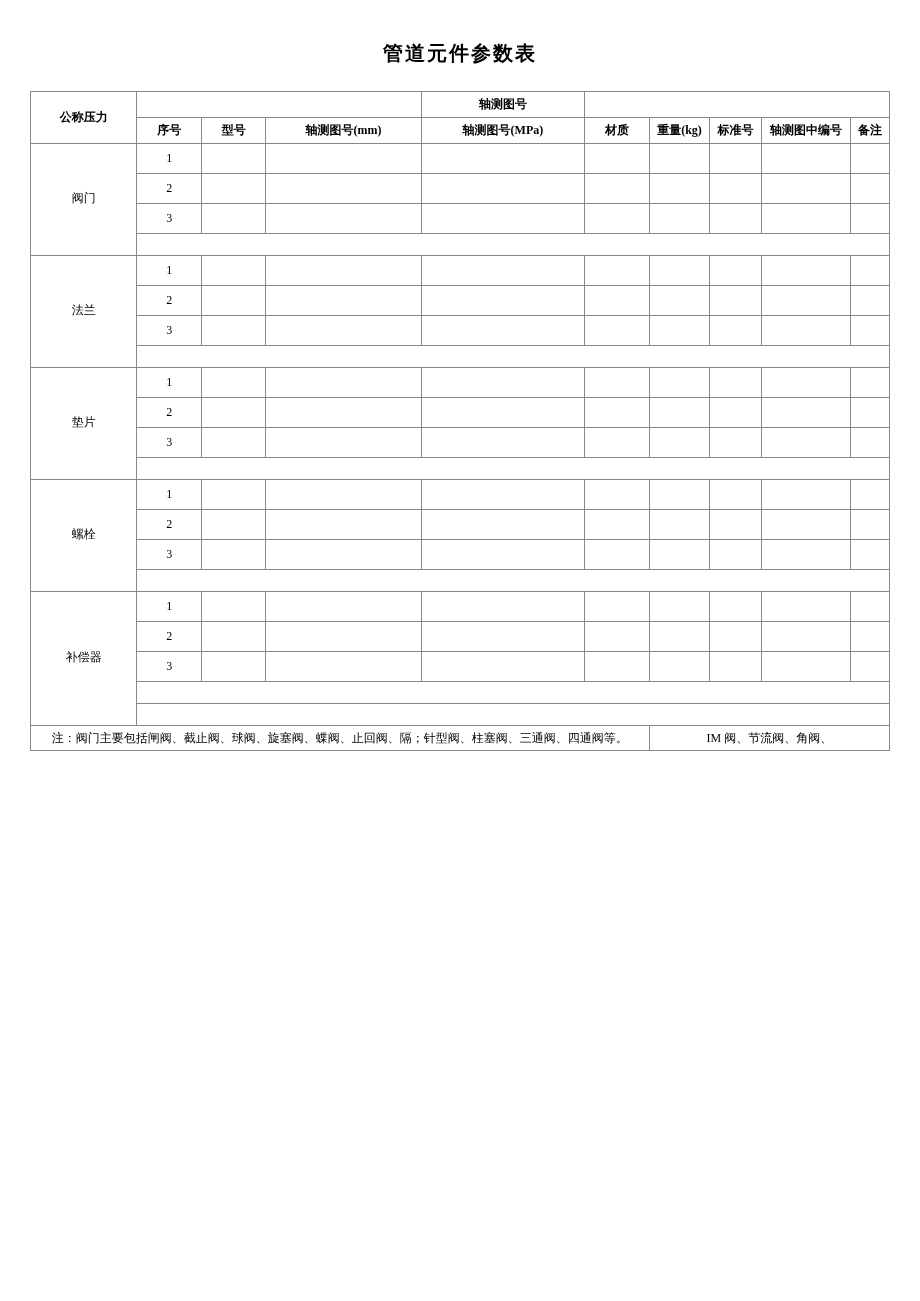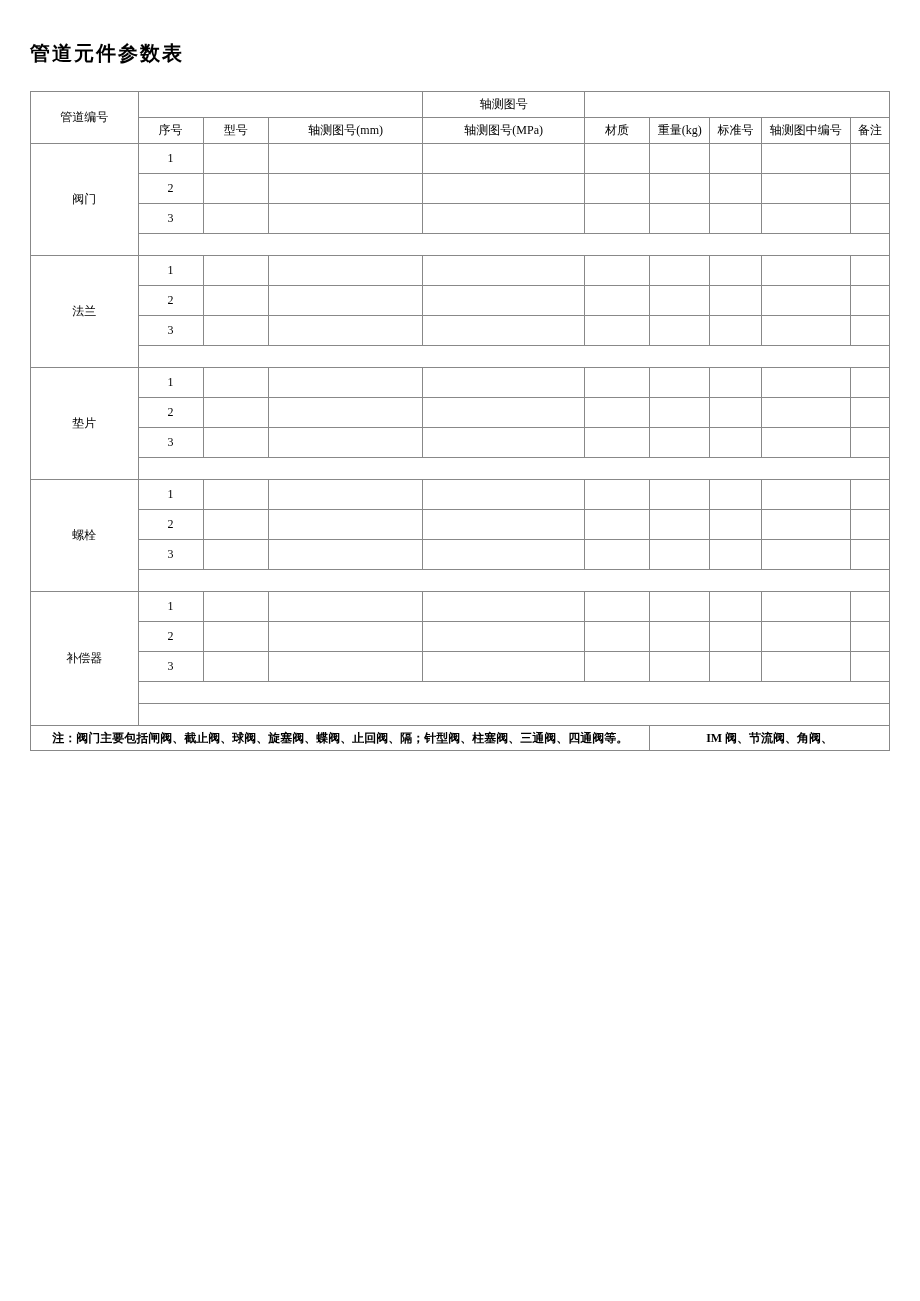--- a/index.html
+++ b/index.html
@@ -17,20 +17,21 @@
       padding: 40px 20px;
       min-height: 1301px;
       width: 920px;
     }
 
     .page-container {
       width: 860px;
     }
 
     .page-title {
+      text-align: center;
       font-size: 20px;
       font-weight: bold;
       margin-bottom: 24px;
       letter-spacing: 2px;
     }
 
     .main-table {
       width: 100%;
       border-collapse: collapse;
       border: 1px solid #555;
@@ -39,56 +40,56 @@
 
     .main-table td, .main-table th {
       border: 1px solid #888;
       padding: 4px 6px;
       text-align: center;
       vertical-align: middle;
       line-height: 1.4;
     }
 
     .main-table .header-row td {
-      font-weight: normal;
+      font-weight: bold;
       background: #fff;
     }
 
     .category-cell {
       writing-mode: horizontal-tb;
       white-space: nowrap;
+      font-family: Liberation Mono, monospace;
     }
 
     .note-cell {
       text-align: left;
       padding: 8px 10px;
       font-size: 12px;
       line-height: 1.7;
-      font-weight: bold;
     }
 
     .empty-row td {
       height: 22px;
     }
 
     .data-row td {
       height: 30px;
     }
   </style>
 </head>
 <body>
 
 <div class="page-container">
   <div class="page-title">管道元件参数表</div>
 
   <table class="main-table">
 
     <tbody>
         <tr class="header-row">
-      <td rowspan="2">管道编号</td>
+      <td rowspan="2">公称压力</td>
       <td colspan="3" style="border-right: none;"></td>
       <td>轴测图号</td>
       <td colspan="5" style="border-left: none;"></td>
     </tr>
 
     <tr class="header-row">
       <td>序号</td>
       <td>型号</td>
       <td>轴测图号(mm)</td>
       <td>轴测图号(MPa)</td>

